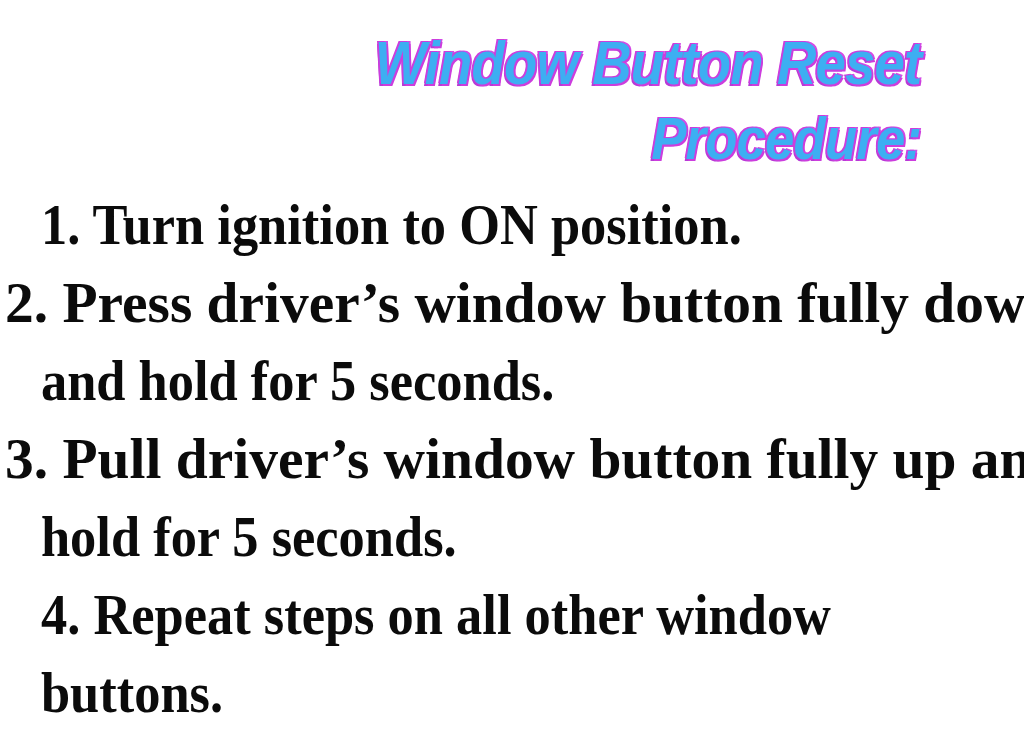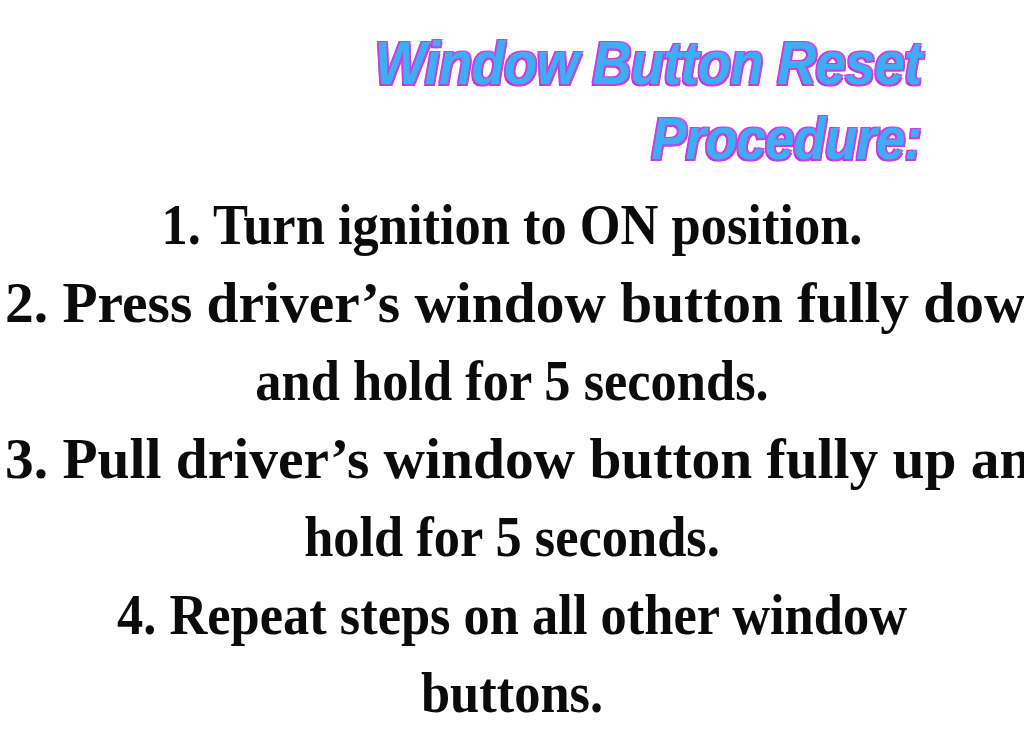--- a/index.html
+++ b/index.html
@@ -51,21 +51,21 @@
   .heading-line.line-2 {
     font-size: 60px;
   }
 
   
   .steps {
     position: absolute;
     left: 0;
     top: 186px;
     width: 1024px;
-    text-align: center;
+    text-align: left;
   }
 
   .step-line {
     display: block;
     font-family: "Liberation Serif", "DejaVu Serif", serif;
     font-weight: bold;
     color: #0b0b0b;
     white-space: nowrap;
     line-height: 78px;
     font-size: 57px;

